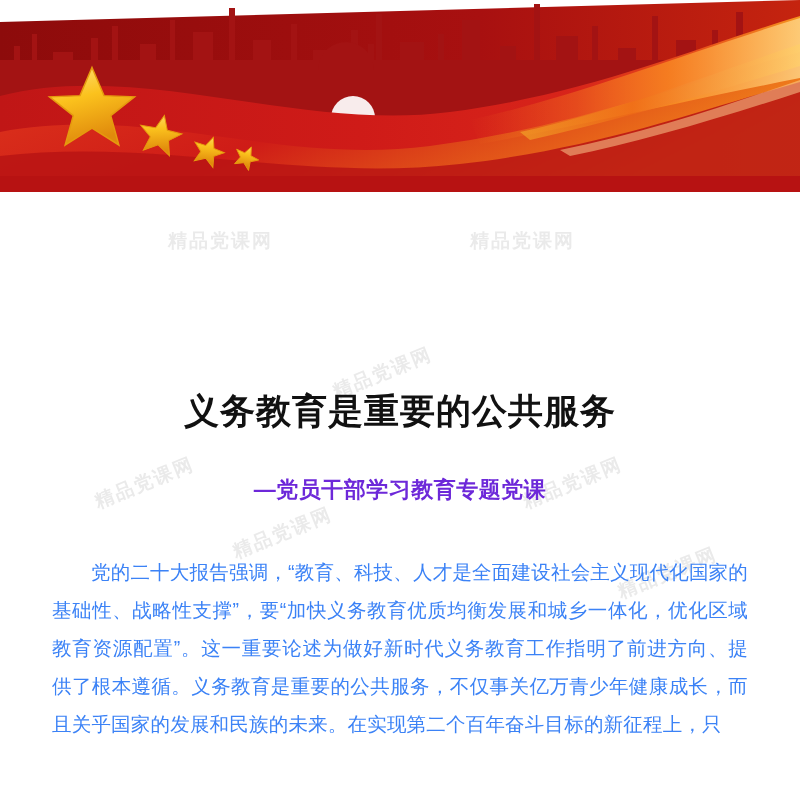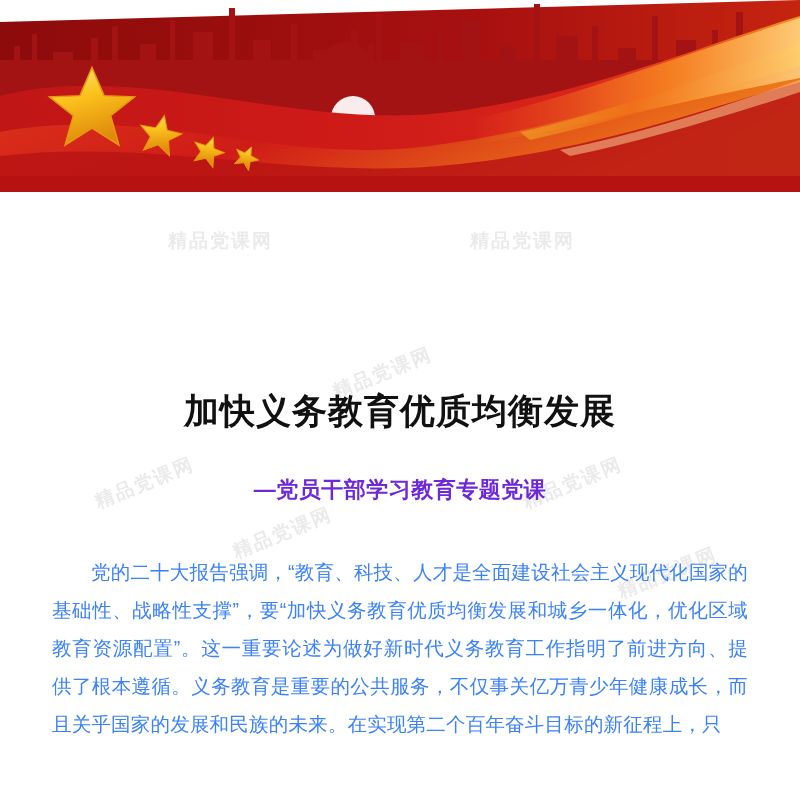--- a/index.html
+++ b/index.html
@@ -187,18 +187,18 @@
 
   <div class="wm" style="left:168px; top:228px;">精品党课网</div>
   <div class="wm" style="left:470px; top:228px;">精品党课网</div>
   <div class="wm rot" style="left:92px; top:470px;">精品党课网</div>
   <div class="wm rot" style="left:330px; top:360px;">精品党课网</div>
   <div class="wm rot" style="left:520px; top:470px;">精品党课网</div>
   <div class="wm rot" style="left:230px; top:520px;">精品党课网</div>
   <div class="wm rot" style="left:615px; top:560px;">精品党课网</div>
 
   <div class="content">
-    <h1 class="doc-title">加快义务教育优质均衡发展</h1>
+    <h1 class="doc-title">义务教育是重要的公共服务</h1>
     <div class="doc-subtitle">—党员干部学习教育专题党课</div>
     <p class="para">党的二十大报告强调，“教育、科技、人才是全面建设社会主义现代化国家的基础性、战略性支撑”，要“加快义务教育优质均衡发展和城乡一体化，优化区域教育资源配置”。这一重要论述为做好新时代义务教育工作指明了前进方向、提供了根本遵循。义务教育是重要的公共服务，不仅事关亿万青少年健康成长，而且关乎国家的发展和民族的未来。在实现第二个百年奋斗目标的新征程上，只</p>
   </div>
 
 </div>
 
 </body></html>

